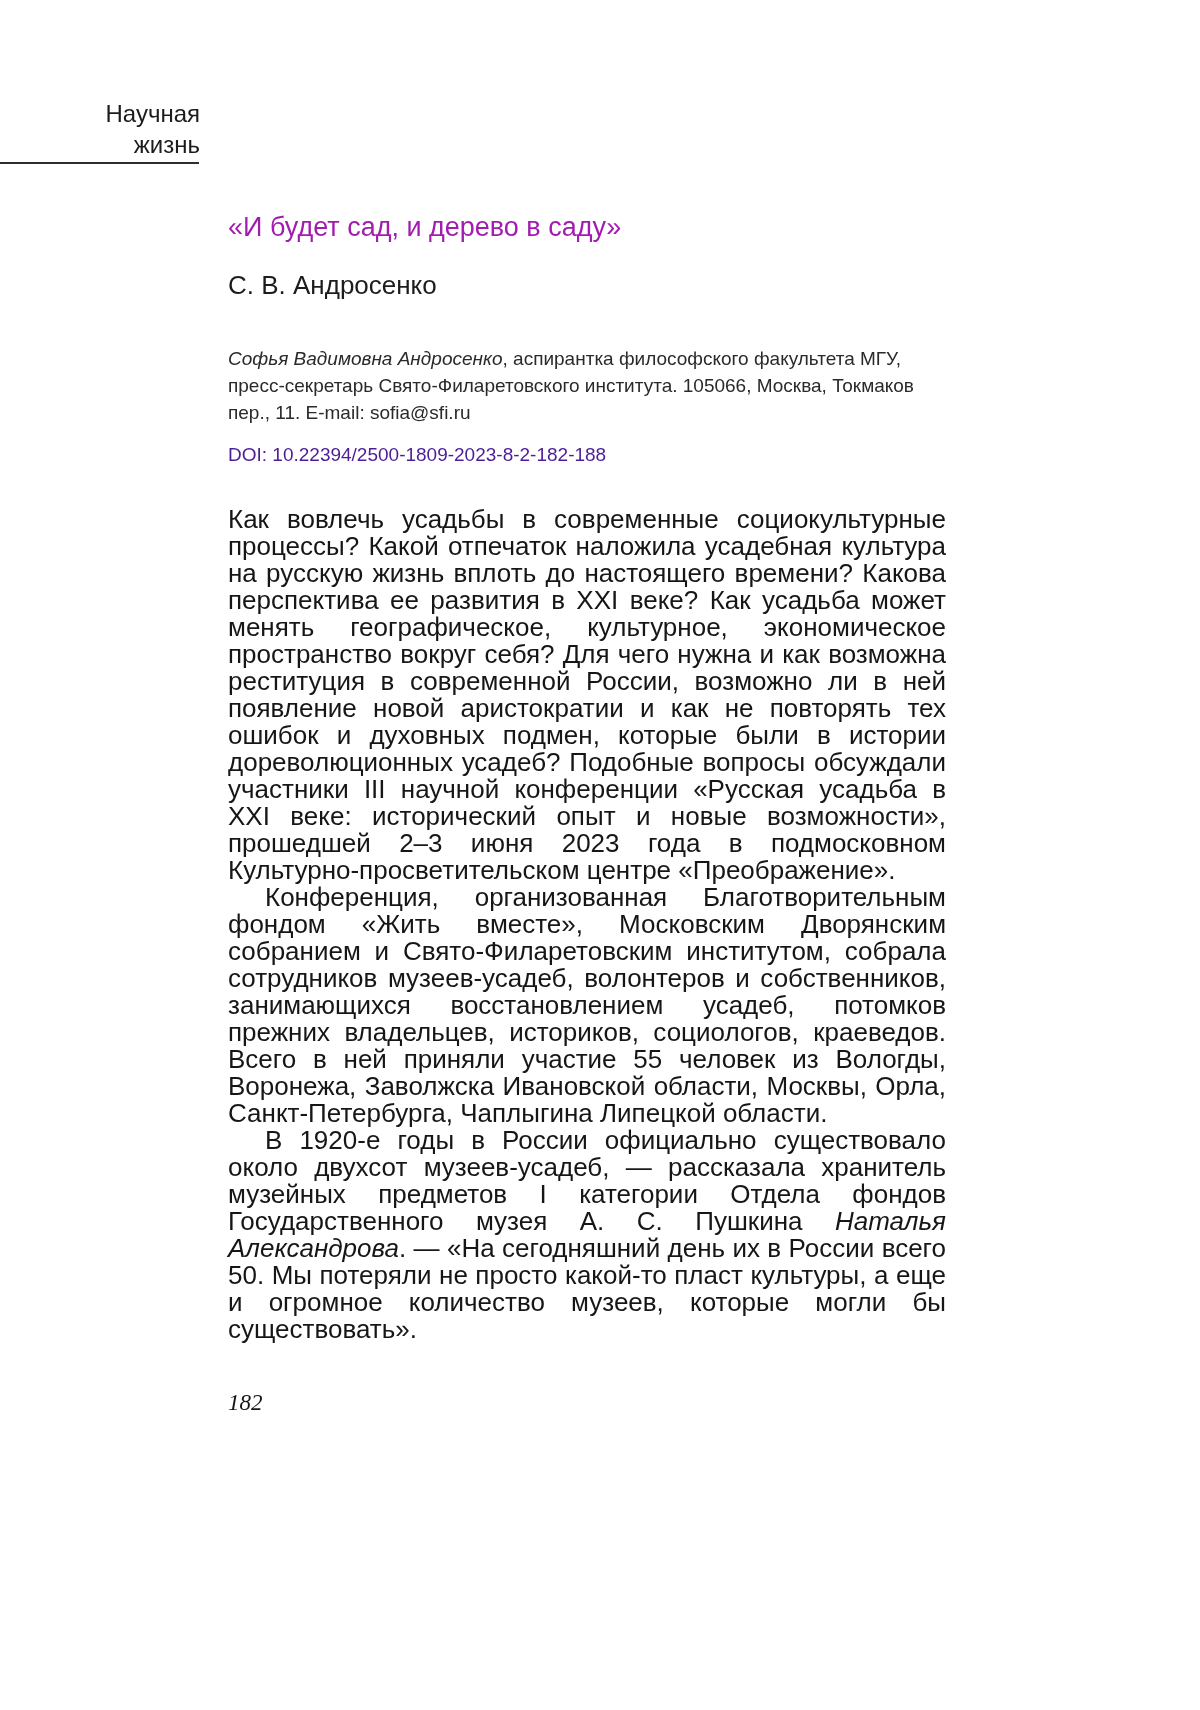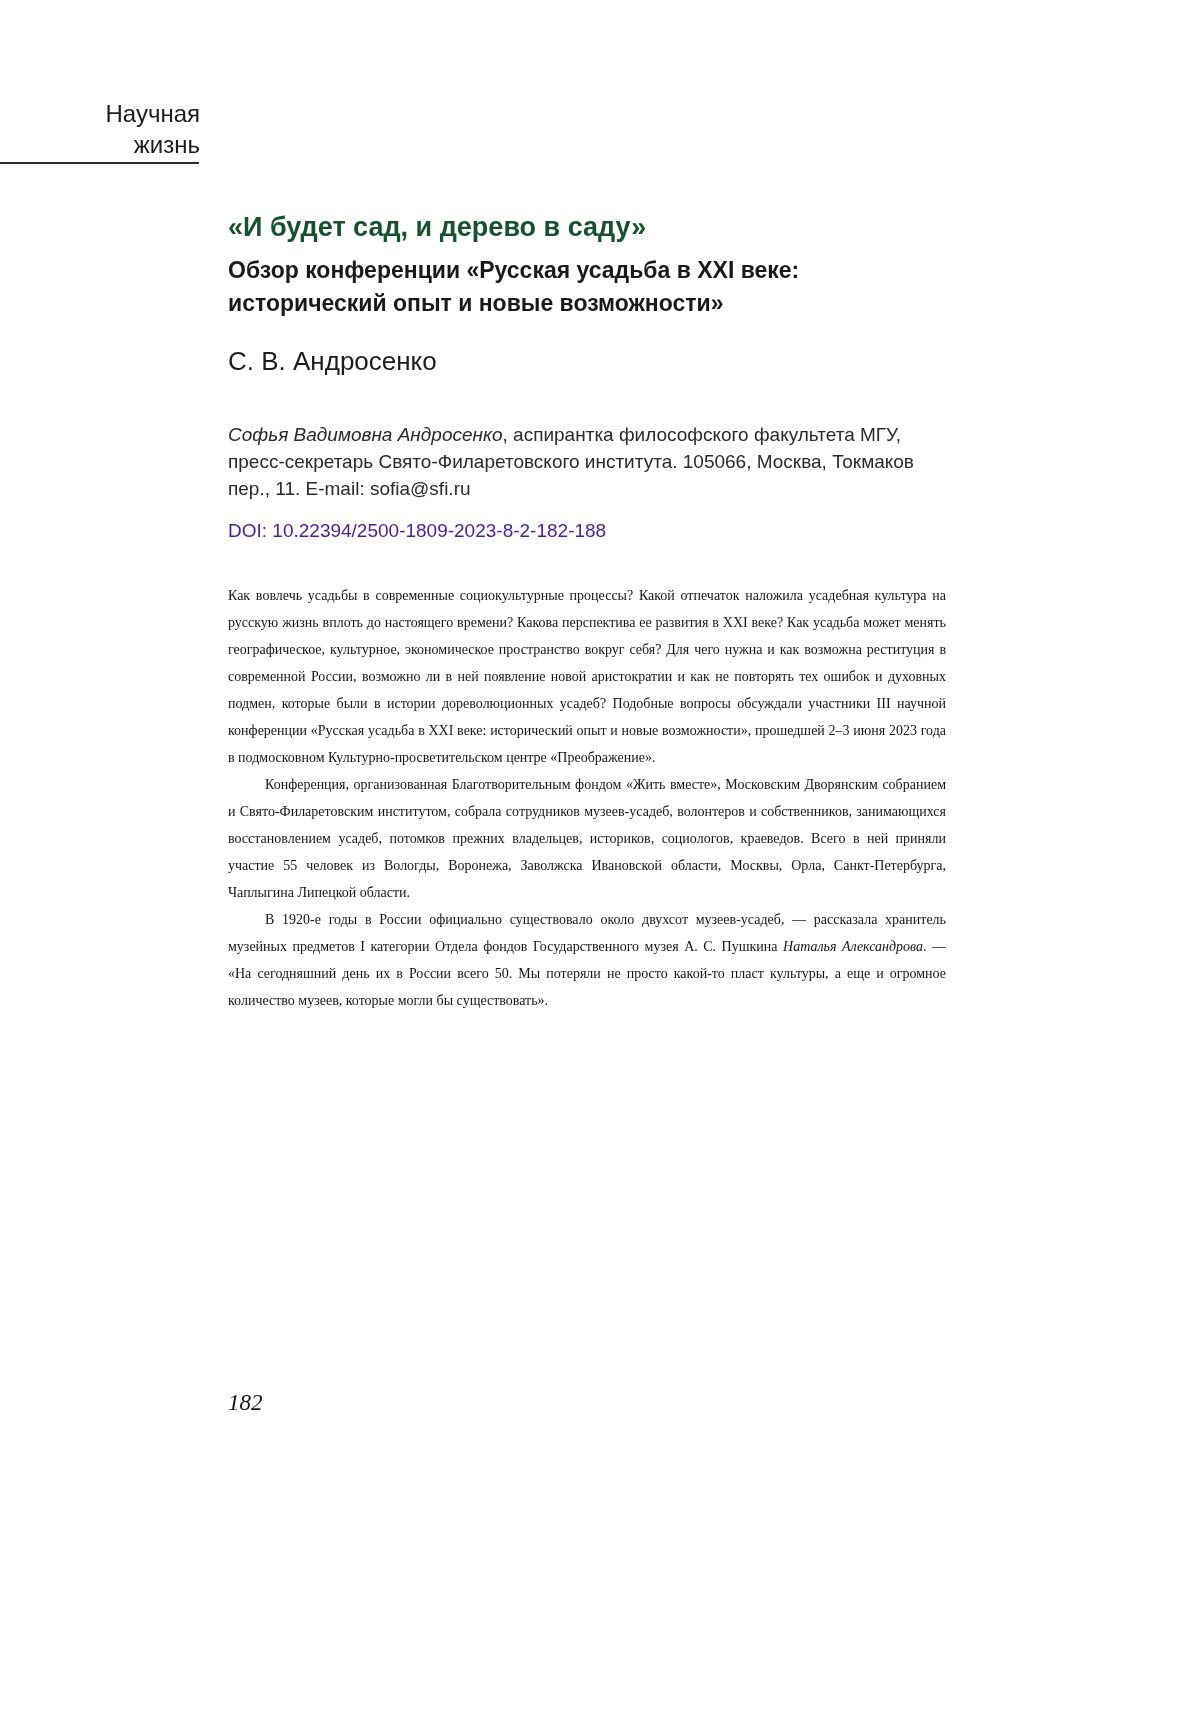--- a/index.html
+++ b/index.html
@@ -33,24 +33,23 @@
     background: #2e2e2e;
   }
   .content {
     position: absolute;
     left: 228px;
     top: 210px;
     width: 718px;
   }
   .title {
     font-size: 27px;
-    font-weight: bold;
+    font-weight: normal;
     line-height: 34px;
-    margin-bottom: 10px;
-    color: #14532d;
+    color: #a21caf;
   }
   .subtitle {
     font-size: 23px;
     font-weight: bold;
     line-height: 33px;
     max-width: 655px;
     color: #1a1a1a;
   }
   .author {
     margin-top: 26px;
@@ -64,22 +63,22 @@
     max-width: 705px;
     color: #2a2a2a;
   }
   .doi {
     margin-top: 18px;
     font-size: 19px;
     color: #4c1d95;
   }
   .body-text {
     margin-top: 40px;
-    font-family: Liberation Serif, serif;
-    font-size: 14px;
+    font-family: Liberation Sans, sans-serif;
+    font-size: 26px;
     line-height: 27px;
     text-align: justify;
     color: #161616;
     hyphens: auto;
   }
   .body-text p { margin: 0; }
   .body-text p.indent { text-indent: 37px; }
   .it { font-style: italic; margin-top: 16px; }
   .page-number {
     position: absolute;
@@ -98,21 +97,20 @@
 
   <div class="section-label">Научная
 жизнь</div>
 
   <div class="section-rule"></div>
 
   <main class="content">
 
     <h1 class="title">«И будет сад, и дерево в саду»</h1>
 
-    <h2 class="subtitle">Обзор конференции «Русская усадьба в XXI веке: исторический опыт и новые возможности»</h2>
 
     <div class="author">С. В. Андросенко</div>
 
     <p class="affiliation"><span class="it">Софья Вадимовна Андросенко</span><span>, аспирантка философского факультета МГУ, пресс-секретарь Свято-Филаретовского института. 105066, Москва, Токмаков пер., 11. E-mail: sofia@sfi.ru</span></p>
 
     <div class="doi">DOI: 10.22394/2500-1809-2023-8-2-182-188</div>
 
     <div class="body-text">
         <p class="para"><span>Как вовлечь усадьбы в современные социокультурные процессы? Какой отпечаток наложила усадебная культура на русскую жизнь вплоть до настоящего времени? Какова перспектива ее развития в XXI веке? Как усадьба может менять географическое, культурное, экономическое пространство вокруг себя? Для чего нужна и как возможна реституция в современной России, возможно ли в ней появление новой аристократии и как не повторять тех ошибок и духовных подмен, которые были в истории дореволюционных усадеб? Подобные вопросы обсуждали участники III научной конференции «Русская усадьба в XXI веке: исторический опыт и новые возможности», прошедшей 2–3 июня 2023 года в подмосковном Культурно-просветительском центре «Преображение».</span></p>
         <p class="para indent"><span>Конференция, организованная Благотворительным фондом «Жить вместе», Московским Дворянским собранием и Свято-Филаретовским институтом, собрала сотрудников музеев-усадеб, волонтеров и собственников, занимающихся восстановлением усадеб, потомков прежних владельцев, историков, социологов, краеведов. Всего в ней приняли участие 55 человек из Вологды, Воронежа, Заволжска Ивановской области, Москвы, Орла, Санкт-Петербурга, Чаплыгина Липецкой области.</span></p>

